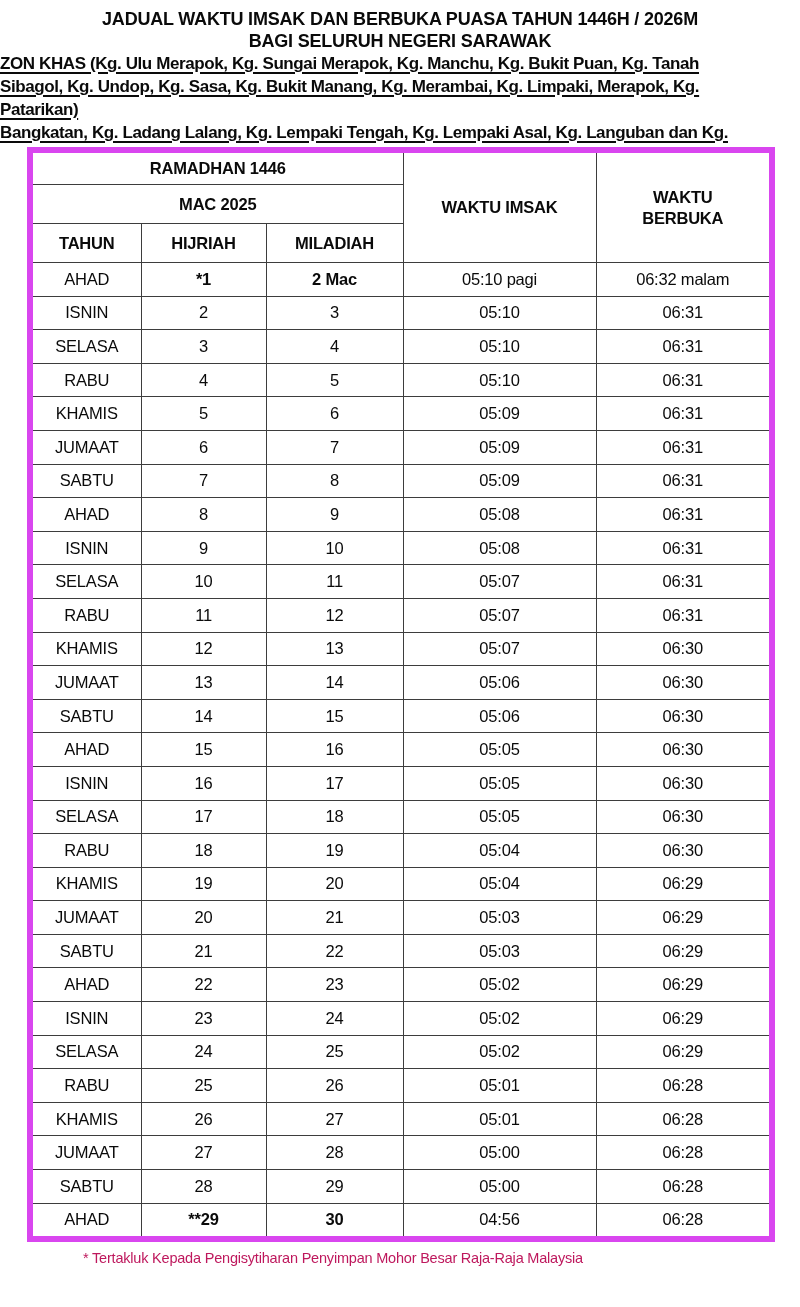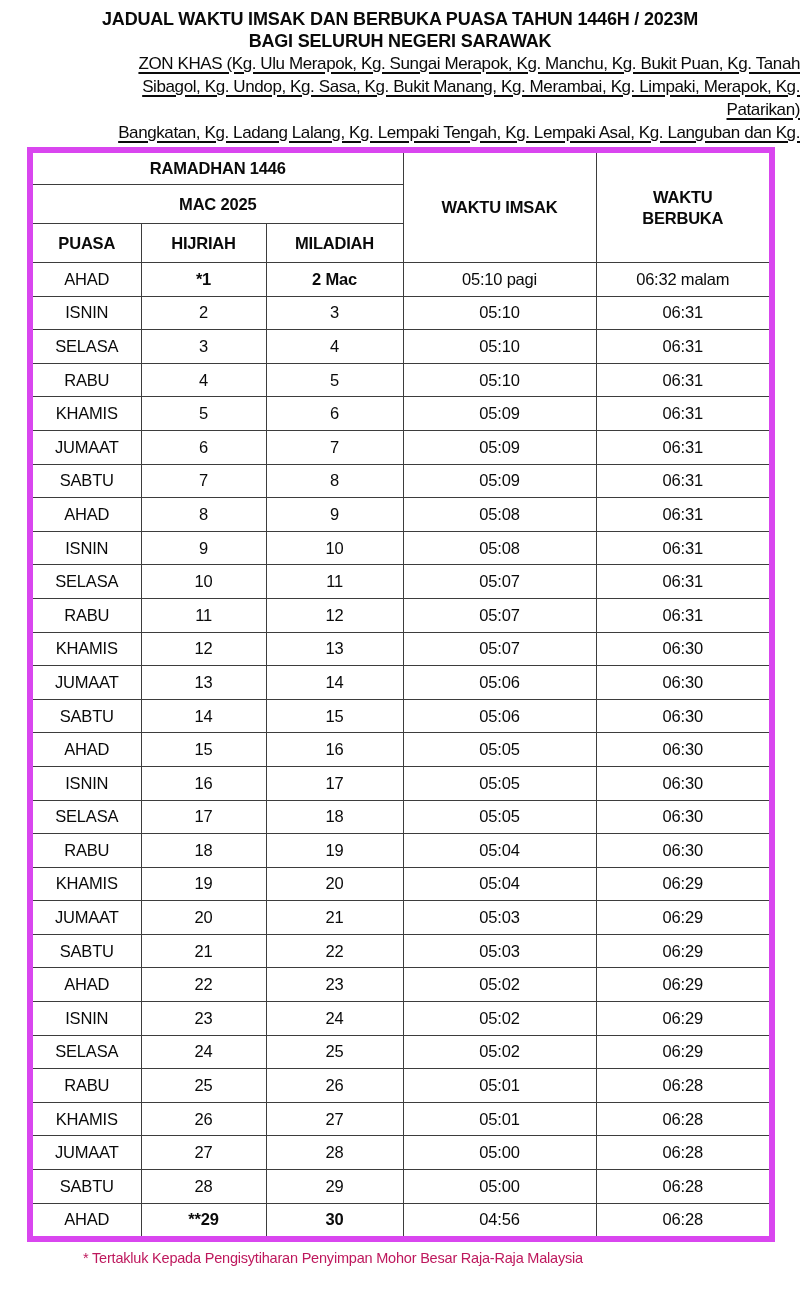--- a/index.html
+++ b/index.html
@@ -15,30 +15,29 @@
   }
   .title-line{
     font-weight:bold;
     font-size:18px;
     line-height:22px;
     text-align:center;
     letter-spacing:-0.2px;
     white-space:nowrap;
   }
   .zone-line{
-    font-weight:normal;
+    font-weight:bold;
     font-size:17px;
     line-height:23px;
-    text-align:right;
+    text-align:left;
     letter-spacing:-0.4px;
     white-space:nowrap;
     text-decoration:underline;
     text-decoration-thickness:1.6px;
     text-underline-offset:3px;
-    margin-left:8px;
   }
   table.schedule{
     border-collapse:collapse;
     table-layout:fixed;
     margin:3px 0 0 27px;
     width:742px;
     border:6px solid #d946ef;
   }
   .schedule th, .schedule td{
     border:1.6px solid #3d3d3d;
@@ -72,21 +71,21 @@
     color:#be185d;
   }
   .note-1{margin-left:8px;}
   .note-2-cont{margin-left:20px;}
 </style>
 </head>
 <body>
 
 <div class="page">
 
-  <div class="title-line">JADUAL WAKTU IMSAK DAN BERBUKA PUASA TAHUN 1446H / 2023M</div>
+  <div class="title-line">JADUAL WAKTU IMSAK DAN BERBUKA PUASA TAHUN 1446H / 2026M</div>
   <div class="title-line">BAGI SELURUH NEGERI SARAWAK</div>
 
   <div>
     <div class="zone-line">ZON KHAS (Kg. Ulu Merapok, Kg. Sungai Merapok, Kg. Manchu, Kg. Bukit Puan, Kg. Tanah</div>
     <div class="zone-line">Sibagol, Kg. Undop, Kg. Sasa, Kg. Bukit Manang, Kg. Merambai, Kg. Limpaki,  Merapok, Kg.</div>
     <div class="zone-line">Patarikan)</div>
     <div class="zone-line">Bangkatan, Kg. Ladang Lalang, Kg. Lempaki Tengah, Kg. Lempaki Asal, Kg. Languban dan Kg.</div>
   </div>
 
   <table class="schedule">
@@ -104,21 +103,21 @@
           <span>WAKTU IMSAK</span>
         </th>
         <th rowspan="3">
           <span class="wrap-narrow">WAKTU BERBUKA</span>
         </th>
       </tr>
       <tr class="hdr-greg">
         <th colspan="3">MAC 2025</th>
       </tr>
       <tr class="hdr-cols">
-        <th>PUASA</th>
+        <th>TAHUN</th>
         <th>HIJRIAH</th>
         <th>MILADIAH</th>
       </tr>
     </thead>
     <tbody>
         <tr>
           <td>AHAD</td>
           <td class="bold">*1</td>
           <td class="bold">2 Mac</td>
           <td>05:10 pagi</td>

